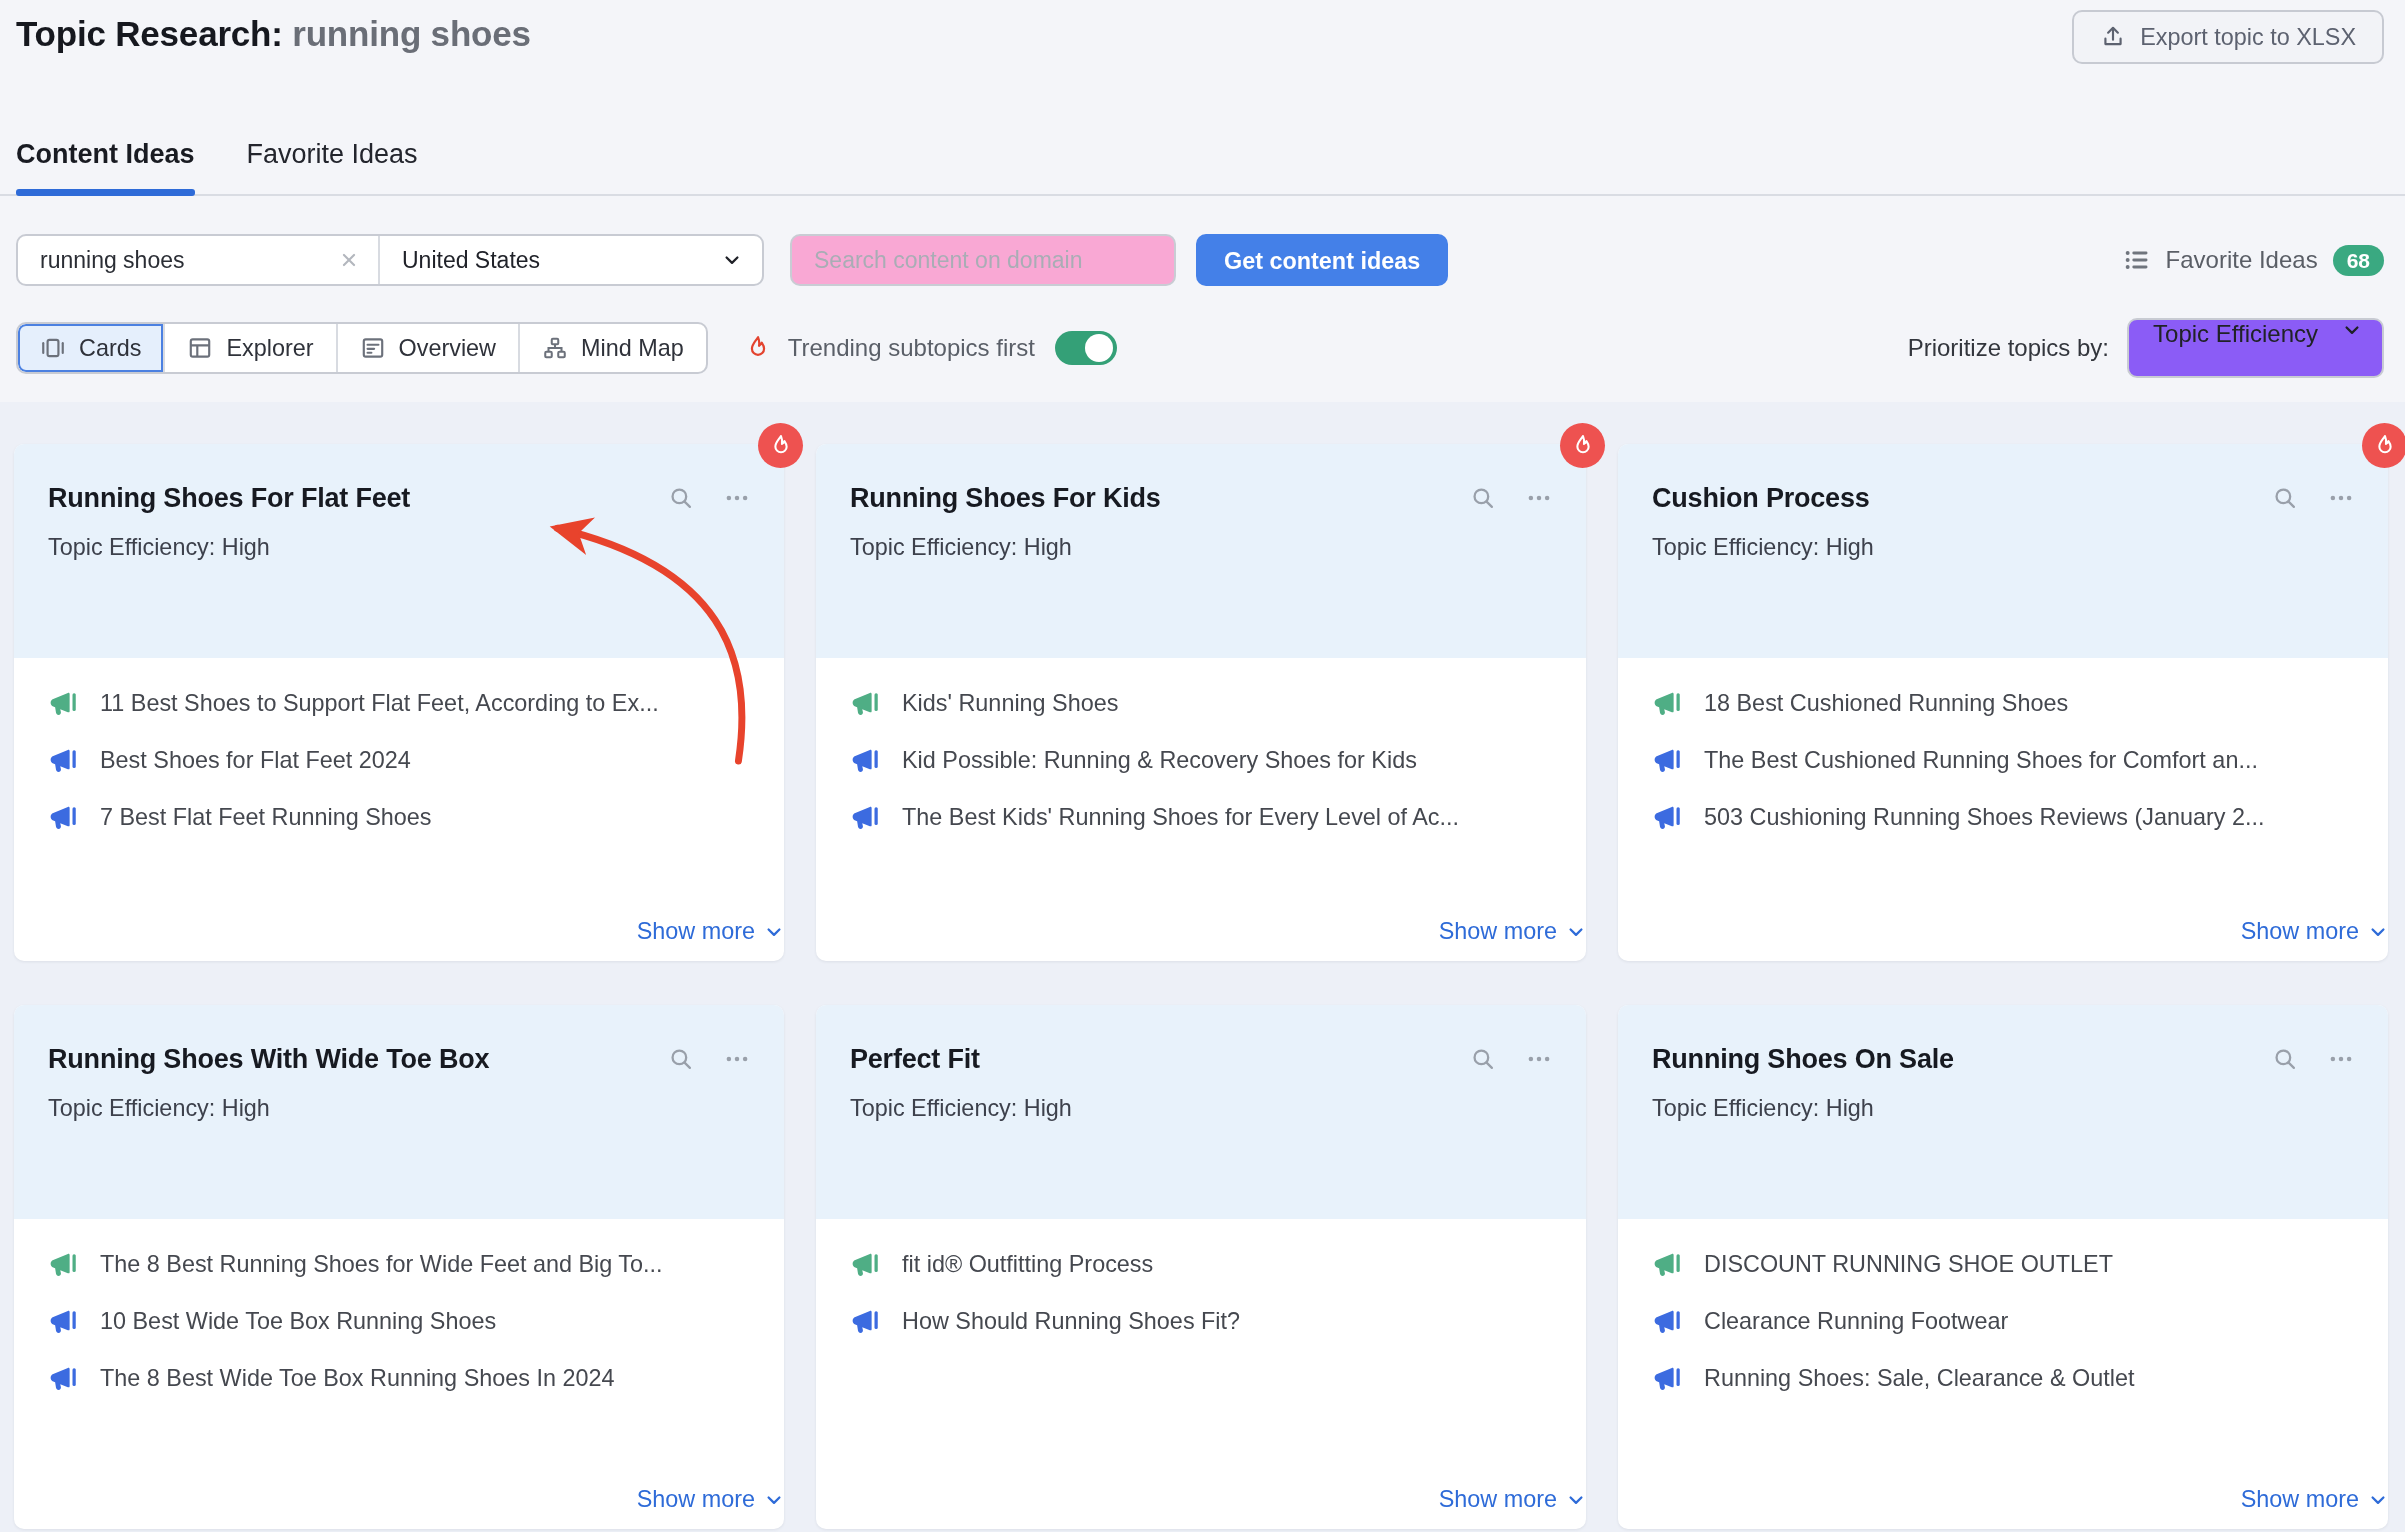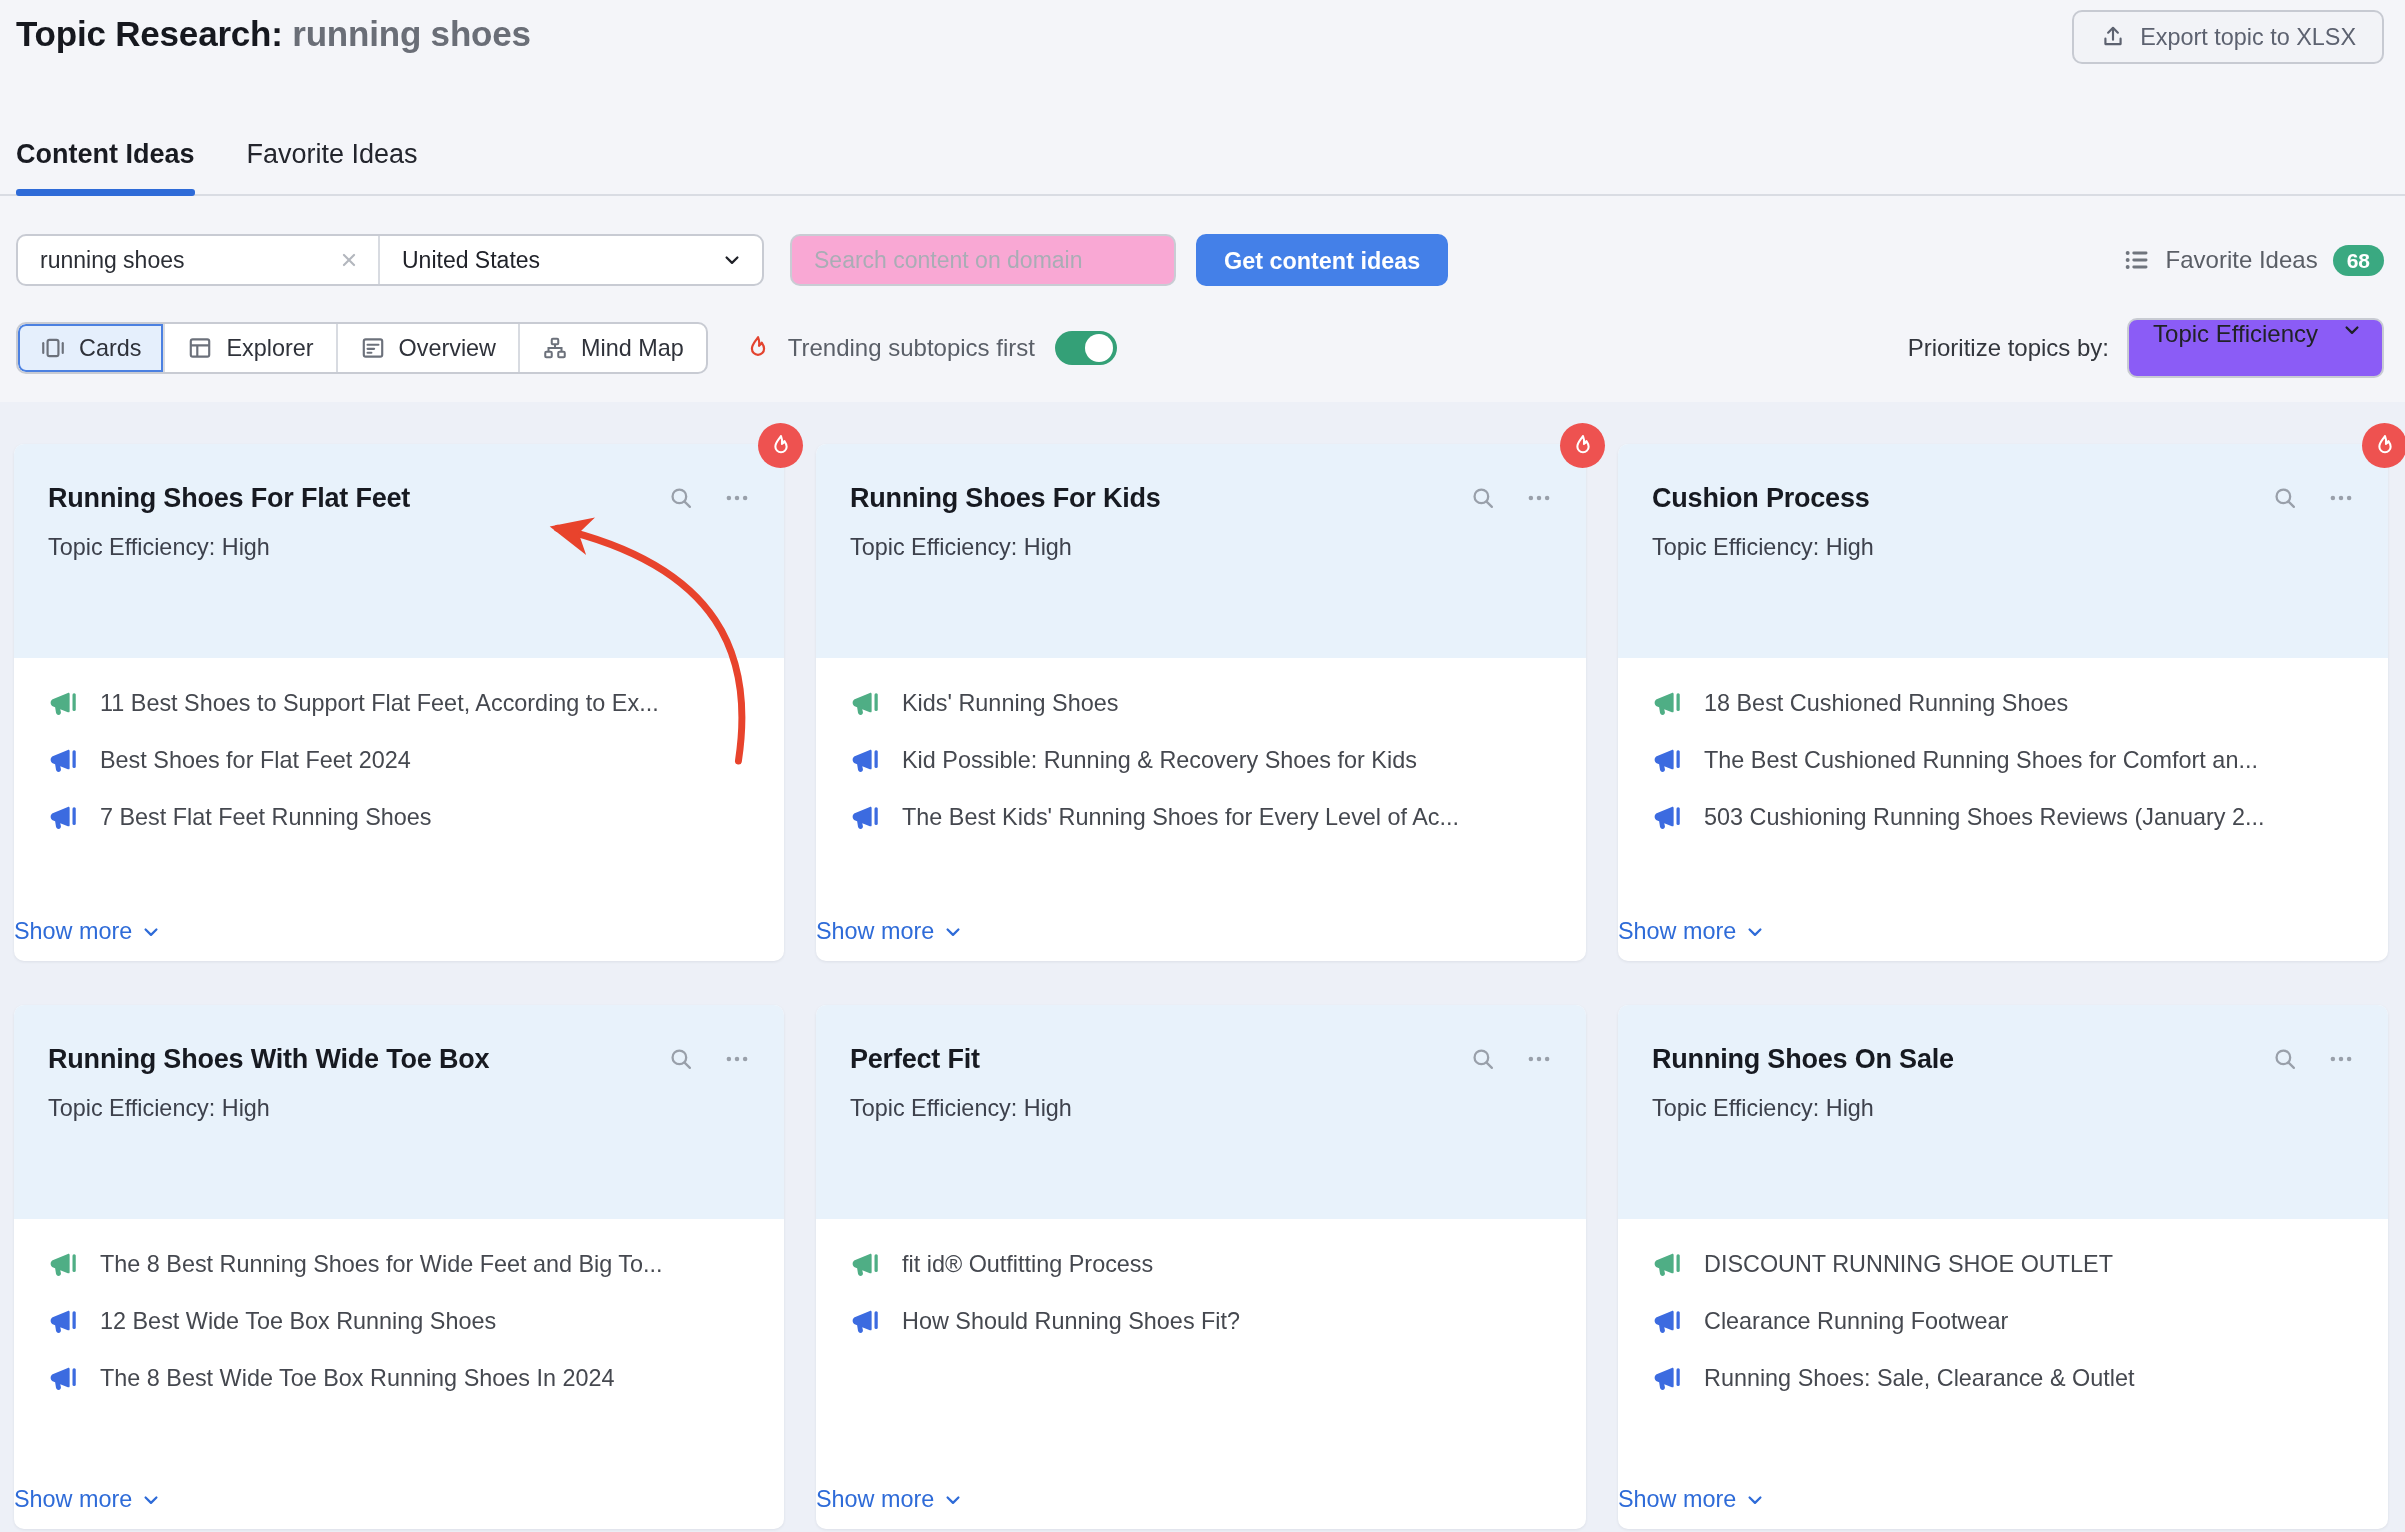--- a/index.html
+++ b/index.html
@@ -77,21 +77,21 @@
   .card h2 { margin:0; font-size:27px; line-height:32px; color:#171a21; letter-spacing:-0.2px; font-weight:700; }
   .card-actions { margin-left:auto; display:flex; gap:30px; color:#99a0aa; padding-top:3px; }
   .card-actions .act { width:26px; height:26px; cursor:pointer; }
   .efficiency { margin-top:20px; font-size:23.4px; color:#3d414c; }
   .card-body { position:relative; height:calc(100% - 214px); padding:30px 34px 0; }
   ul.ideas { list-style:none; margin:0; padding:0; }
   .ideas li { display:flex; align-items:center; gap:22px; margin-bottom:26px; font-size:23.4px; line-height:31px; color:#45484f; cursor:pointer; }
   .mega { width:30px; height:30px; flex:0 0 30px; }
   .mega.green { color:#4fae85; }
   .mega.blue { color:#3c6be0; }
-  .show-more { position:absolute; left:0; right:0; bottom:16px; display:flex; align-items:center; justify-content:flex-start; gap:9px; font-size:23.4px; color:#2e6bd8; cursor:pointer; }
+  .show-more { position:absolute; left:0; right:0; bottom:16px; display:flex; align-items:center; justify-content:flex-end; gap:9px; font-size:23.4px; color:#2e6bd8; cursor:pointer; }
   .show-more svg { width:20px; height:20px; }
   .flame-badge { position:absolute; top:-21px; right:-19px; width:45px; height:45px; border-radius:50%; background:#ee5250; display:flex; align-items:center; justify-content:center; color:#fff; z-index:5; }
   .flame-badge svg { width:26px; height:26px; }
 
   .arrow-overlay { position:absolute; left:0; top:0; z-index:40; pointer-events:none; }
   .sprite { position:absolute; width:0; height:0; overflow:hidden; }
 </style>
 </head>
 <body>
 
@@ -436,21 +436,21 @@
           <li>
               <svg class="mega green" viewBox="0 0 30 30" width="30" height="30">
                 <use href="#i-mega"></use>
               </svg>
               <span>The 8 Best Running Shoes for Wide Feet and Big To...</span>
             </li>
           <li>
               <svg class="mega blue" viewBox="0 0 30 30" width="30" height="30">
                 <use href="#i-mega"></use>
               </svg>
-              <span>12 Best Wide Toe Box Running Shoes</span>
+              <span>10 Best Wide Toe Box Running Shoes</span>
             </li>
           <li>
               <svg class="mega blue" viewBox="0 0 30 30" width="30" height="30">
                 <use href="#i-mega"></use>
               </svg>
               <span>The 8 Best Wide Toe Box Running Shoes In 2024</span>
             </li>
         </ul>
         <div class="show-more">
             <span>Show more</span>

